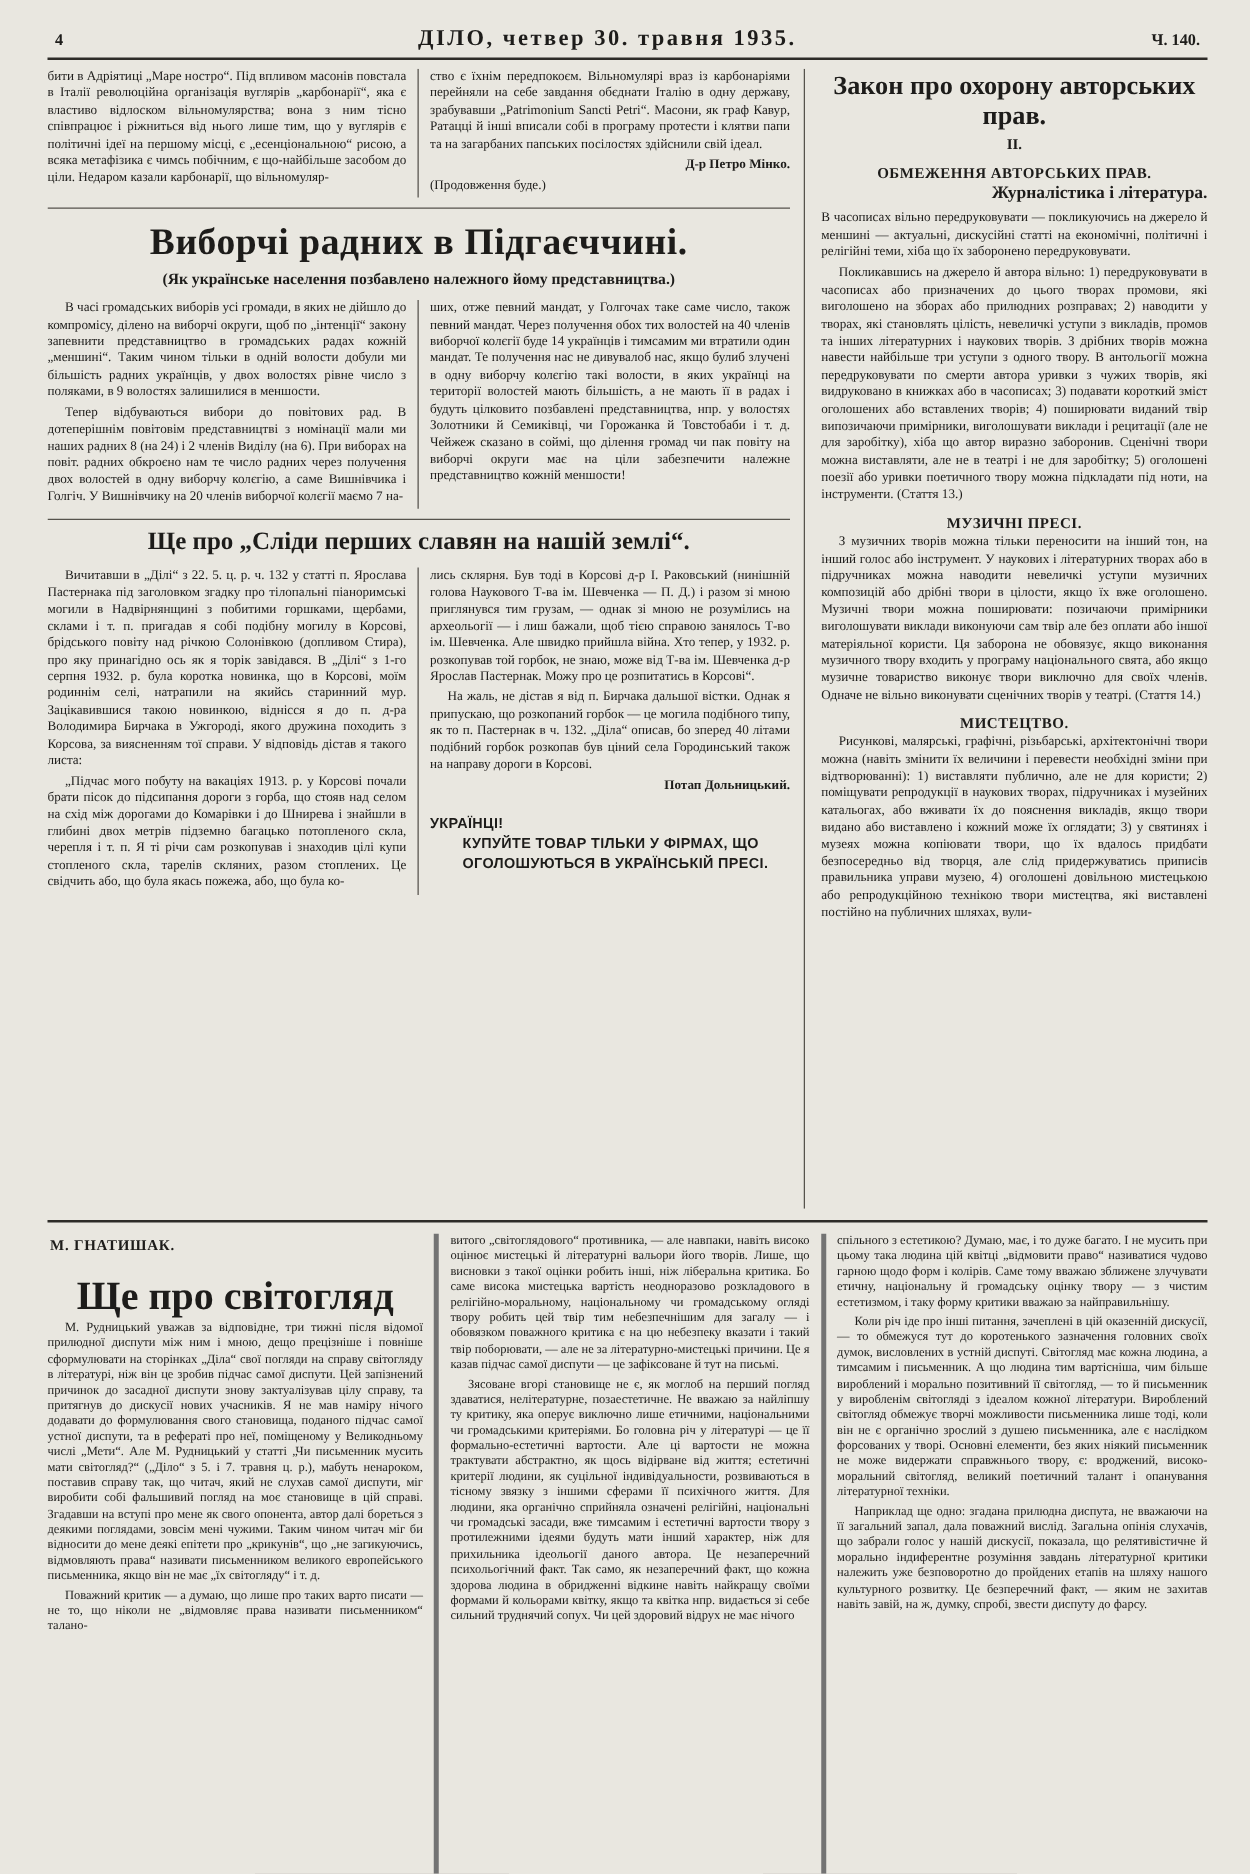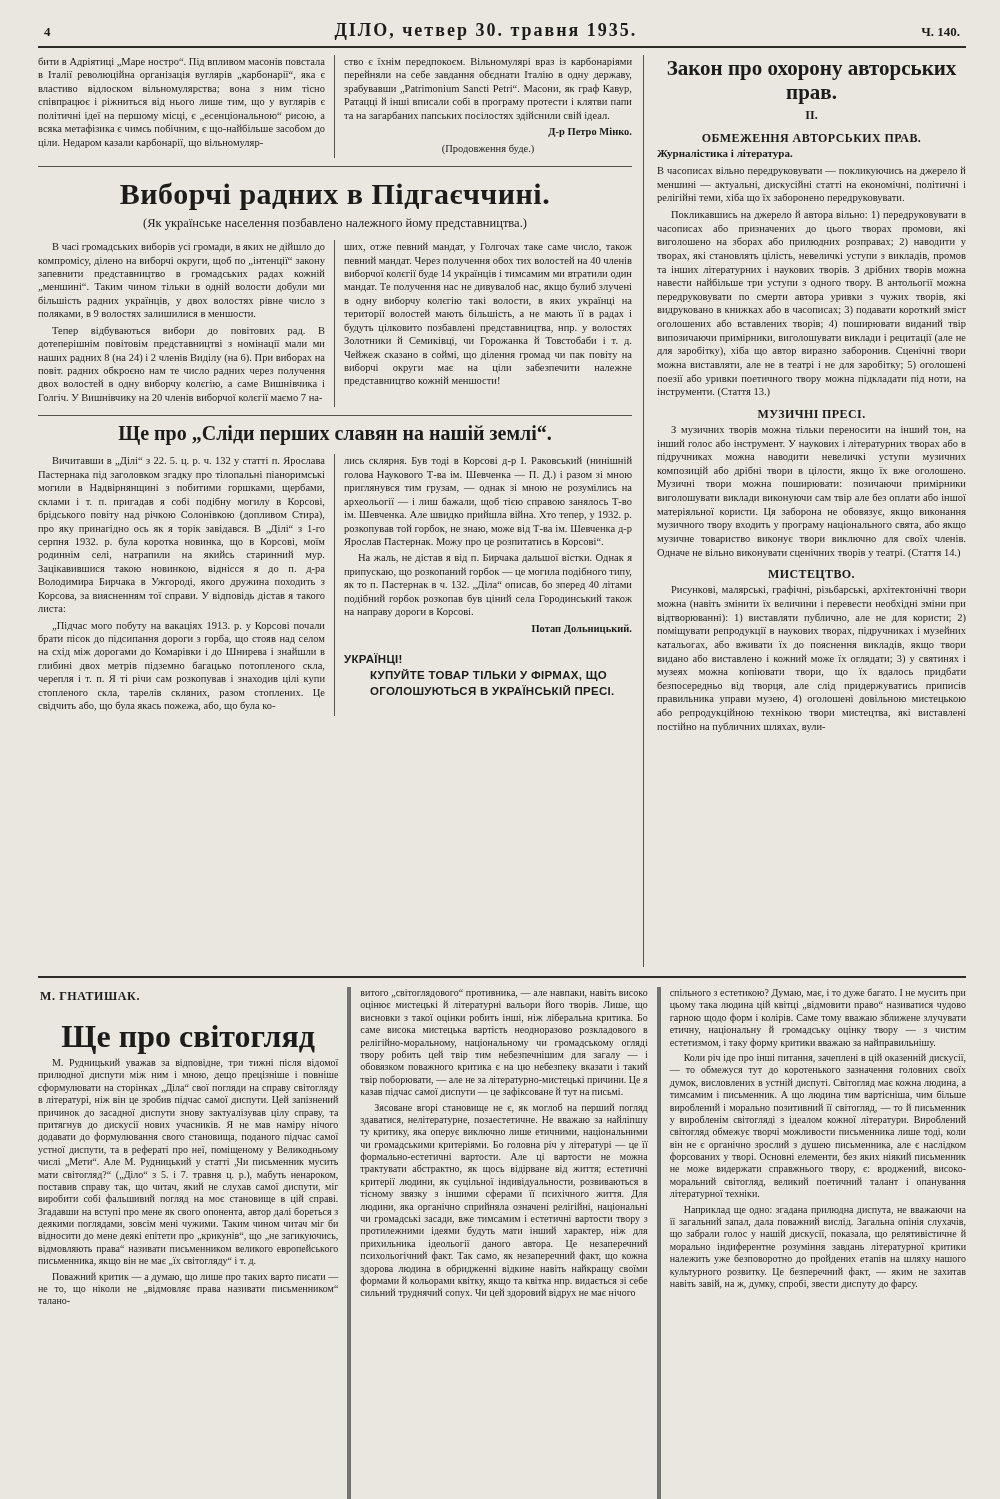--- a/index.html
+++ b/index.html
@@ -32,28 +32,28 @@
   .two-col .col:last-child  { padding-left:9px; }
   .sep { border-top:1px solid #56534c; margin:8px 0 4px 0; }
   
   p {
     margin:0 0 3px 0;
     font-size:10.5px; line-height:1.28;
     text-align:justify; text-indent:14px;
   }
   p.noindent { text-indent:0; }
   .sig  { text-align:right; font-weight:bold; text-indent:0; margin-top:3px; }
-  .note { text-align:center; text-indent:0; }
+  .note { text-align:left; text-indent:0; }
   
   .elections h1 {
     font-size:30px; font-weight:bold; text-align:center;
     margin:10px 0 5px 0; letter-spacing:0.5px;
   }
   .elections h2 {
-    font-size:12.5px; font-weight:normal; text-align:center;
+    font-size:12.5px; font-weight:bold; text-align:center;
     margin:0 0 9px 0;
   }
   
   .slavs h1 {
     font-size:20px; font-weight:bold; text-align:center;
     margin:6px 0 9px 0;
   }
   
   .ad {
     font-family:"Liberation Sans","DejaVu Sans",sans-serif;
@@ -66,21 +66,21 @@
   .law-head {
     font-size:21px; font-weight:bold; text-align:center;
     line-height:1.12; margin:2px 0 4px 0;
   }
   .law-part { text-align:center; font-weight:bold; font-size:12px; margin:0 0 3px 0; }
   .right-col h3 {
     font-size:12px; font-weight:bold; text-align:center;
     margin:8px 0 1px 0; letter-spacing:0.4px;
   }
   .right-col h4 {
-    font-size:11px; font-weight:bold; text-align:left;
+    font-size:14px; font-weight:bold; text-align:right;
     margin:0 0 5px 0;
   }
   
   .bottom-zone {
     display:flex;
     border-top:2px solid #2e2c28;
     margin-top:9px; padding-top:9px;
     height:515px; overflow:hidden;
   }
   .bcol { width:33.333%; box-sizing:border-box; padding:0 9px; overflow:hidden; }

